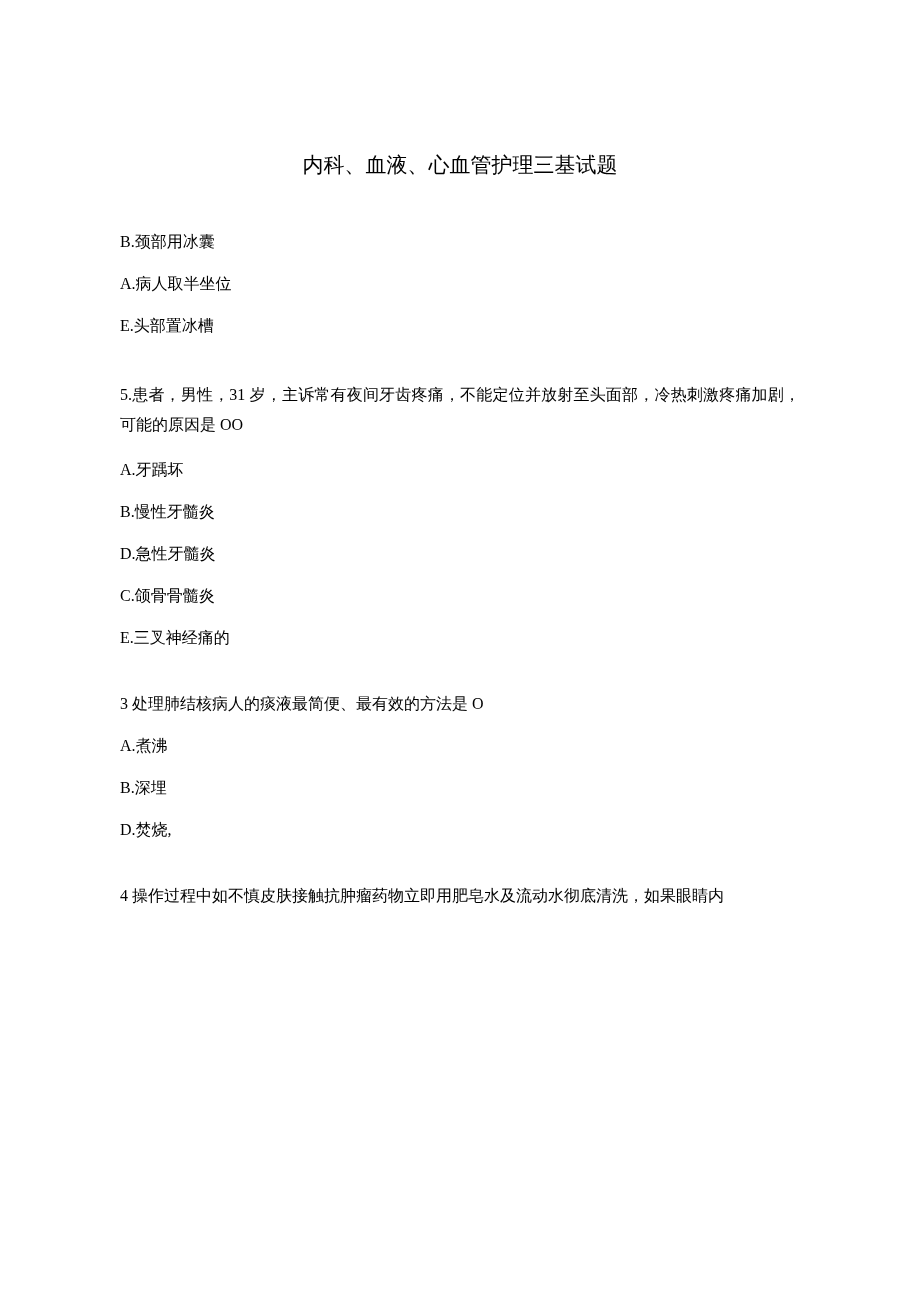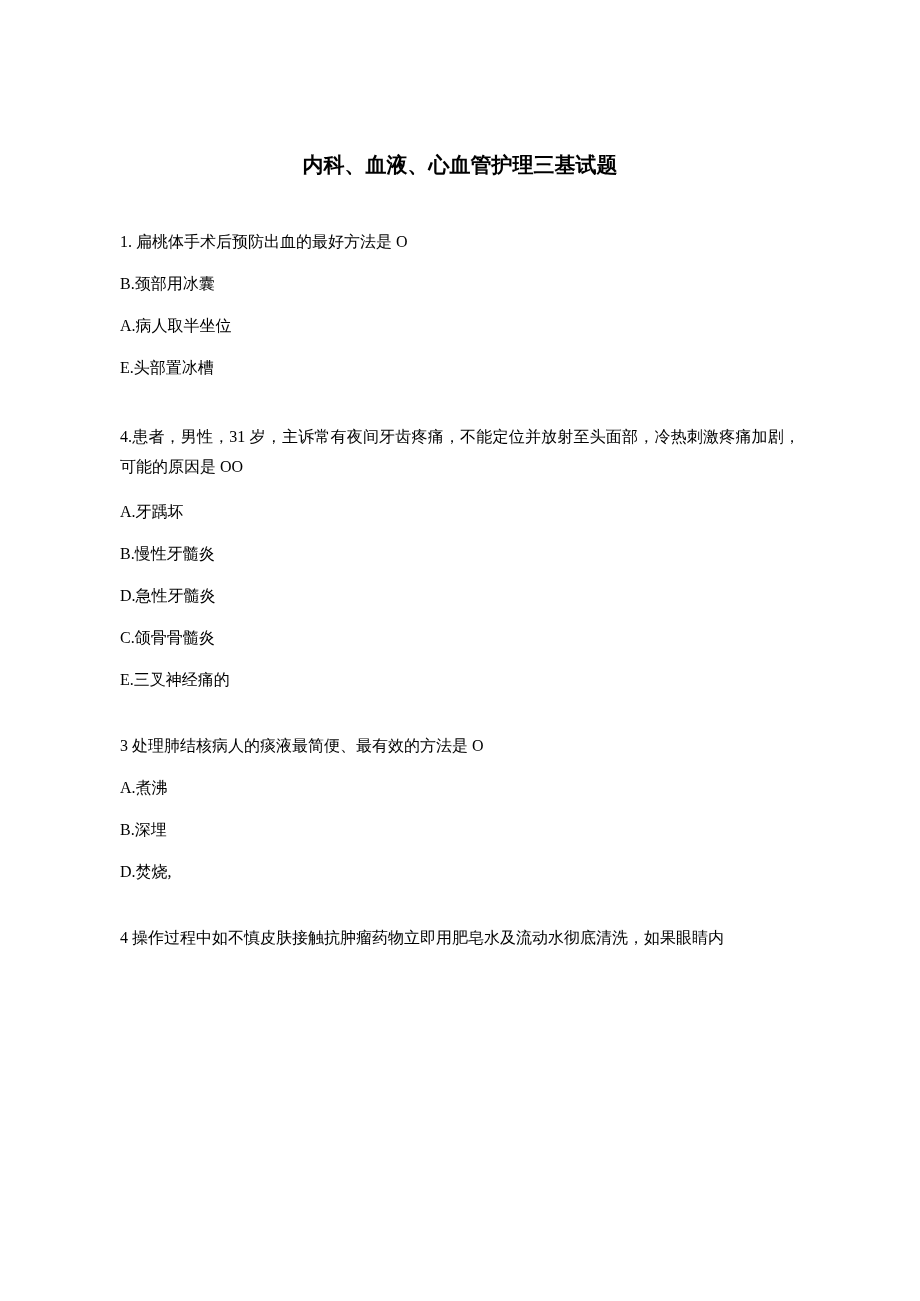--- a/index.html
+++ b/index.html
@@ -14,21 +14,21 @@
       height: 1301px;
       padding: 150px 120px 0 120px;
       color: #000000;
       font-size: 16px;
       line-height: 1.5;
     }
     .title {
       text-align: center;
       font-size: 21px;
       margin-bottom: 48px;
-      font-weight: bold;
+      font-weight: normal;
     }
     .question-stem {
       margin-bottom: 18px;
       text-align: justify;
     }
     .option {
       margin-bottom: 18px;
     }
     .question-block {
       margin-bottom: 42px;
@@ -36,28 +36,27 @@
     .two-line {
       line-height: 1.9;
     }
   </style>
 </head>
 <body>
 
 <h1 class="title">内科、血液、心血管护理三基试题</h1>
 
 <div class="question-block">
-  <p class="question-stem">1. 扁桃体手术后预防出血的最好方法是 O</p>
   <p class="option">B.颈部用冰囊</p>
   <p class="option">A.病人取半坐位</p>
   <p class="option">E.头部置冰槽</p>
 </div>
 
 <div class="question-block">
-  <p class="question-stem two-line">4.患者，男性，31 岁，主诉常有夜间牙齿疼痛，不能定位并放射至头面部，冷热刺激疼痛加剧，可能的原因是 OO</p>
+  <p class="question-stem two-line">5.患者，男性，31 岁，主诉常有夜间牙齿疼痛，不能定位并放射至头面部，冷热刺激疼痛加剧，可能的原因是 OO</p>
   <p class="option">A.牙踽坏</p>
   <p class="option">B.慢性牙髓炎</p>
   <p class="option">D.急性牙髓炎</p>
   <p class="option">C.颌骨骨髓炎</p>
   <p class="option">E.三叉神经痛的</p>
 </div>
 
 <div class="question-block">
   <p class="question-stem">3 处理肺结核病人的痰液最简便、最有效的方法是 O</p>
   <p class="option">A.煮沸</p>

